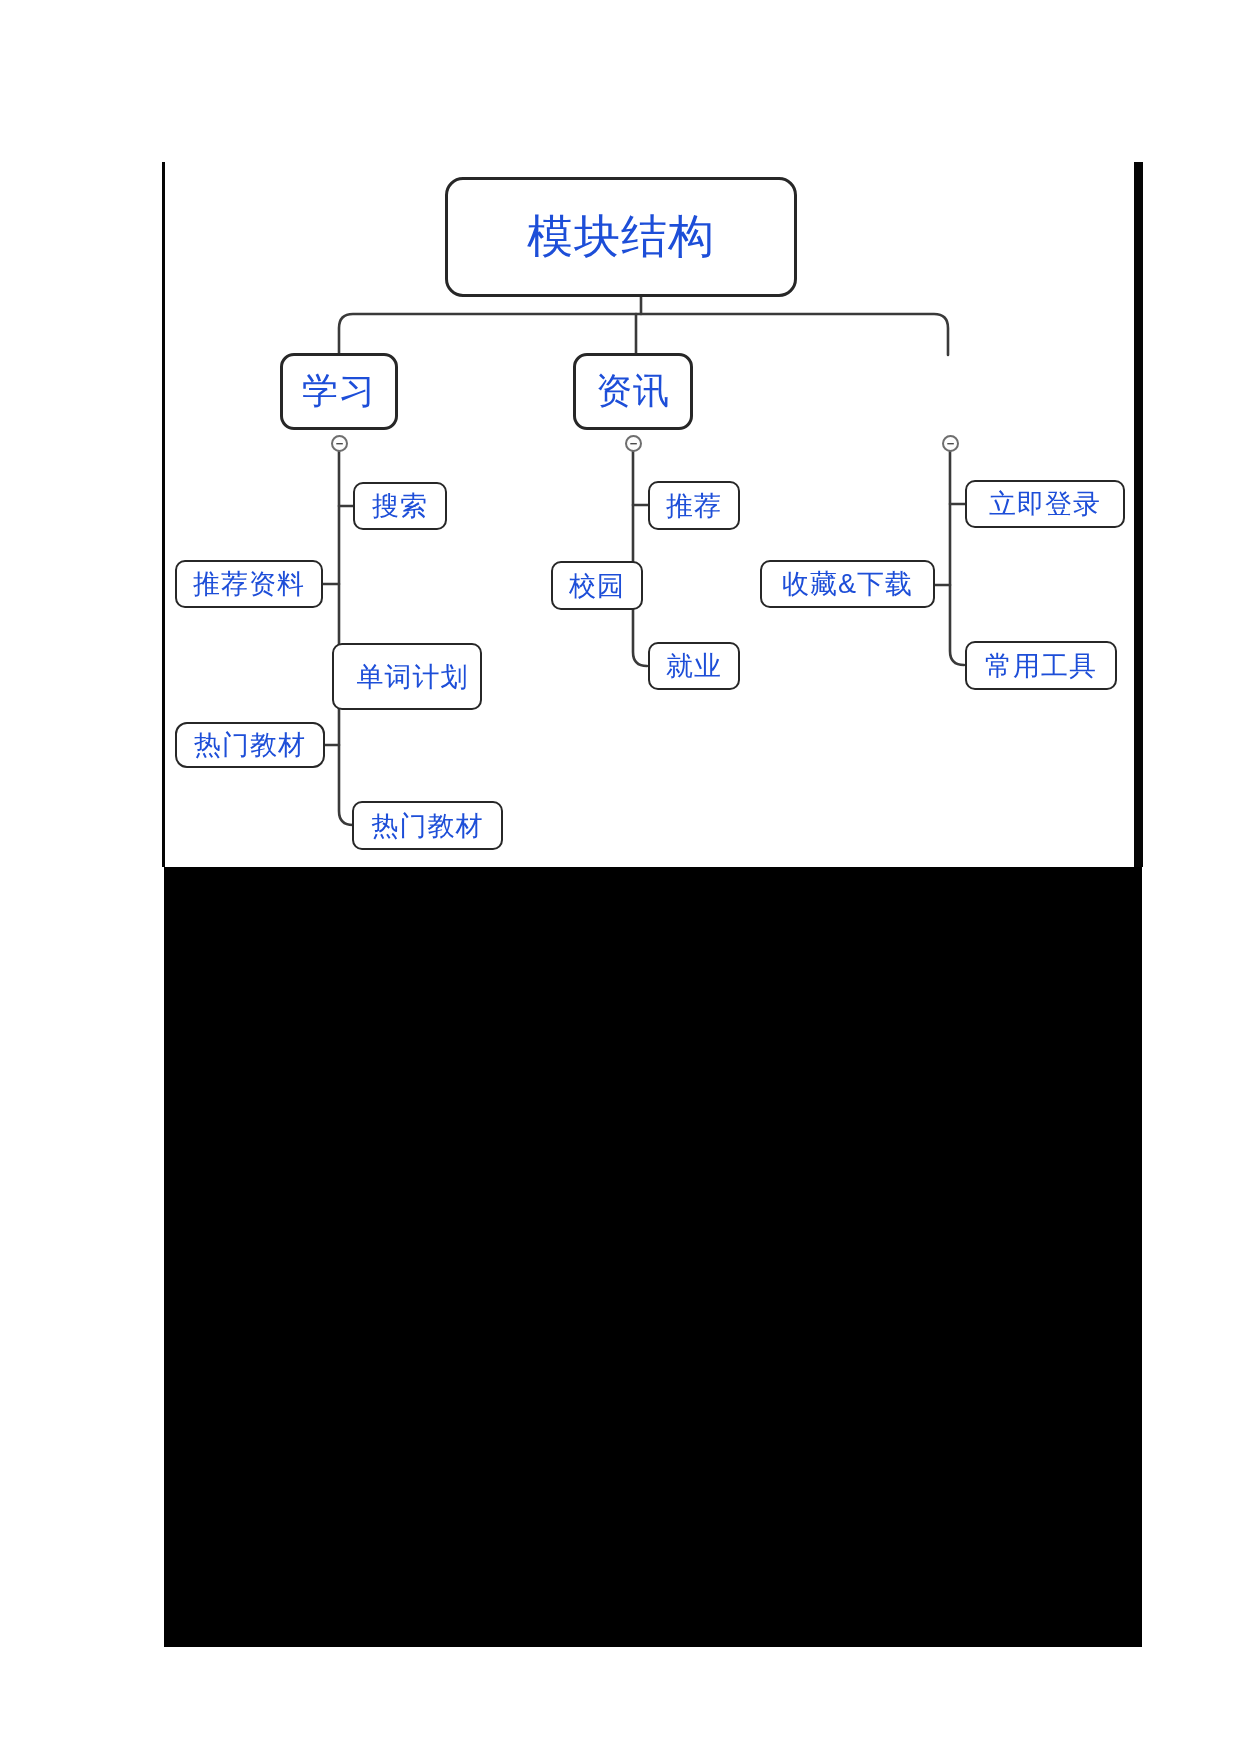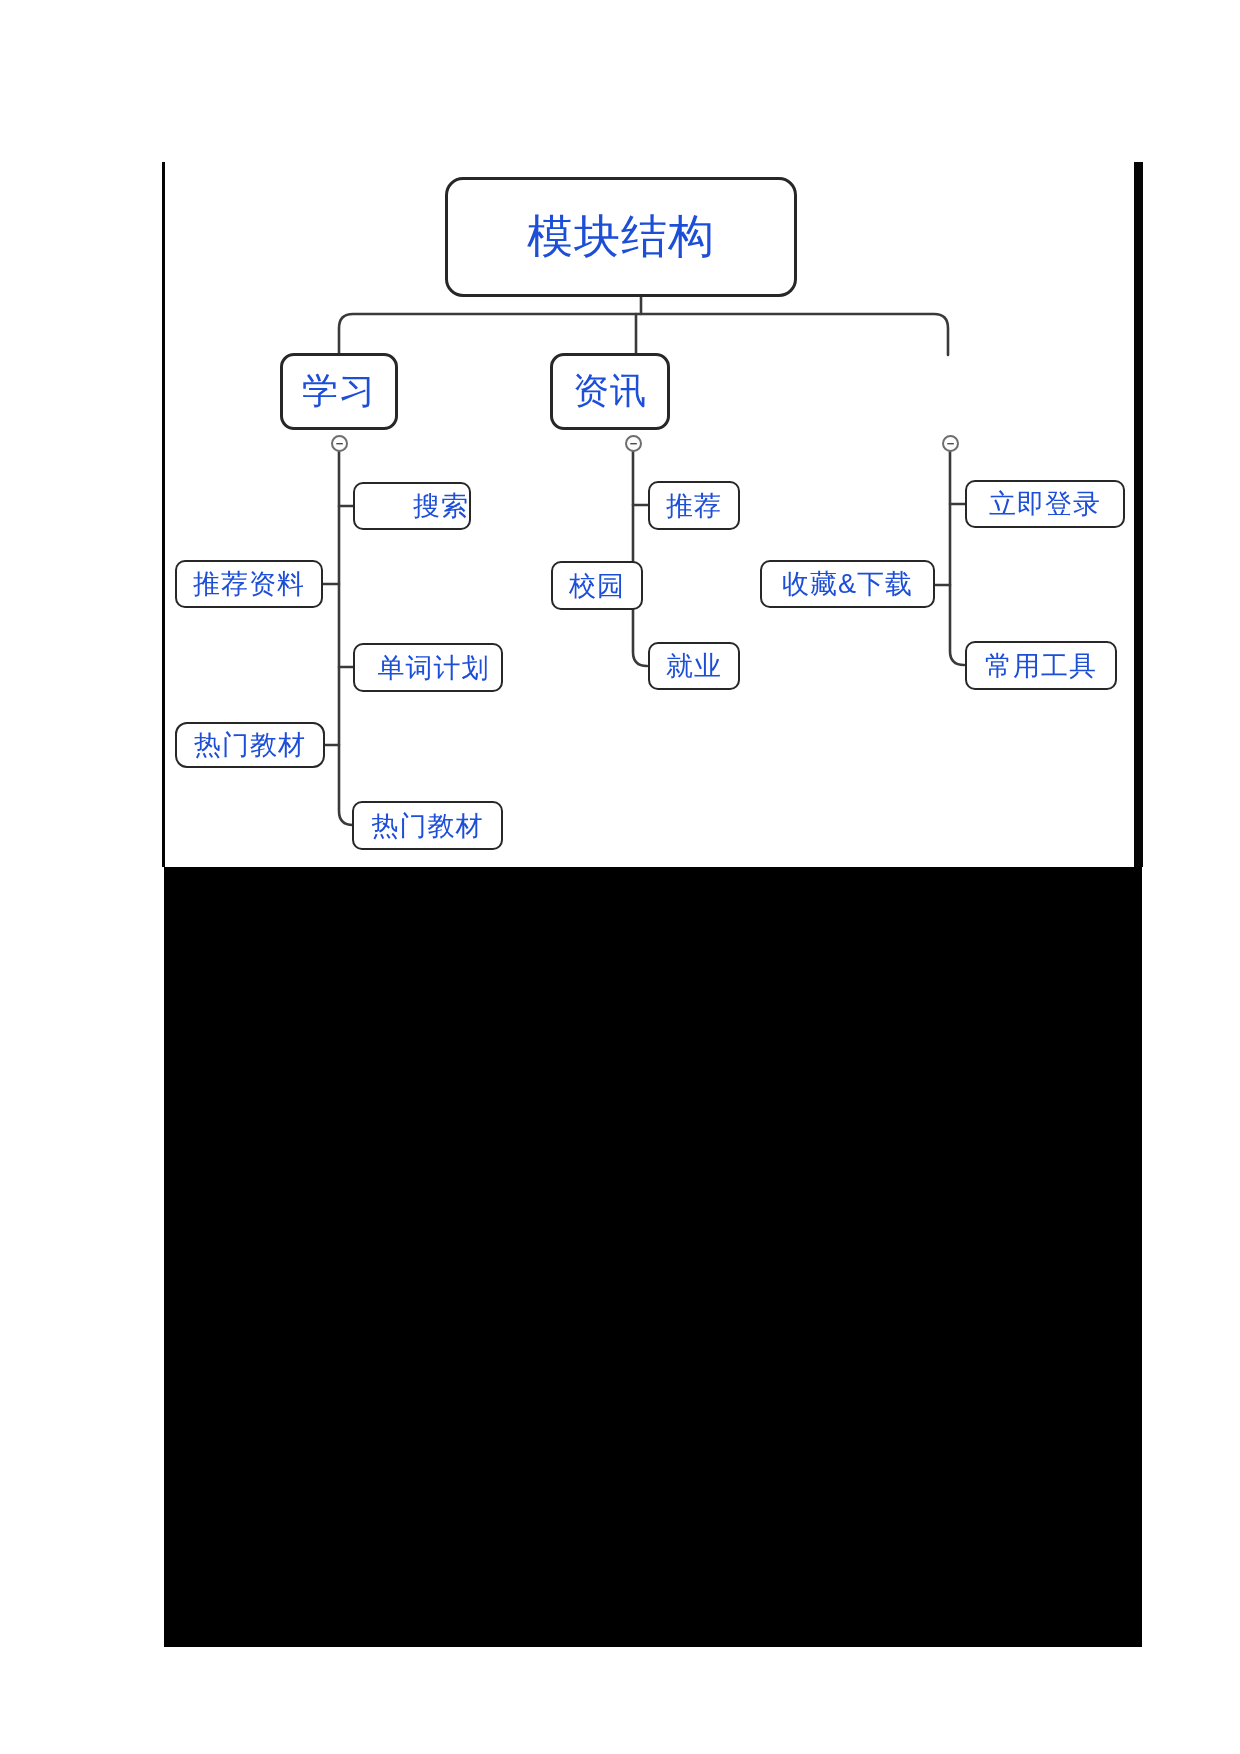--- a/index.html
+++ b/index.html
@@ -61,42 +61,42 @@
   <div class="scanline" style="left:1134px; top:162px; width:9px; height:705px;"></div>
 
   <div class="node lvl1" style="left:445px; top:177px; width:352px; height:120px;">
     <span>模块结构</span>
   </div>
 
   <div class="node lvl2" style="left:280px; top:353px; width:118px; height:77px;">
     <span>学习</span>
   </div>
 
-  <div class="node lvl2" style="left:550px; top:353px; width:120px; height:77px;">
+  <div class="node lvl2" style="left:573px; top:353px; width:120px; height:77px;">
     <span>资讯</span>
   </div>
 
 
   <div class="toggle" style="left:331px; top:435px;">
     <span>−</span>
   </div>
   <div class="toggle" style="left:625px; top:435px;">
     <span>−</span>
   </div>
   <div class="toggle" style="left:942px; top:435px;">
     <span>−</span>
   </div>
 
-  <div class="node lvl3" style="left:353px; top:482px; width:118px; height:48px;justify-content:flex-end;">
+  <div class="node lvl3" style="left:353px; top:482px; width:94px; height:48px;">
     <span>搜索</span>
   </div>
   <div class="node lvl3" style="left:175px; top:560px; width:148px; height:48px;">
     <span>推荐资料</span>
   </div>
-  <div class="node lvl3" style="left:353px; top:643px; width:150px; height:49px;padding-left:11px;">
+  <div class="node lvl3" style="left:332px; top:643px; width:150px; height:67px;padding-left:11px;">
     <span>单词计划</span>
   </div>
   <div class="node lvl3" style="left:175px; top:722px; width:150px; height:46px;border-radius:12px;">
     <span>热门教材</span>
   </div>
   <div class="node lvl3" style="left:352px; top:801px; width:151px; height:49px;">
     <span>热门教材</span>
   </div>
 
   <div class="node lvl3" style="left:648px; top:481px; width:92px; height:49px;">

